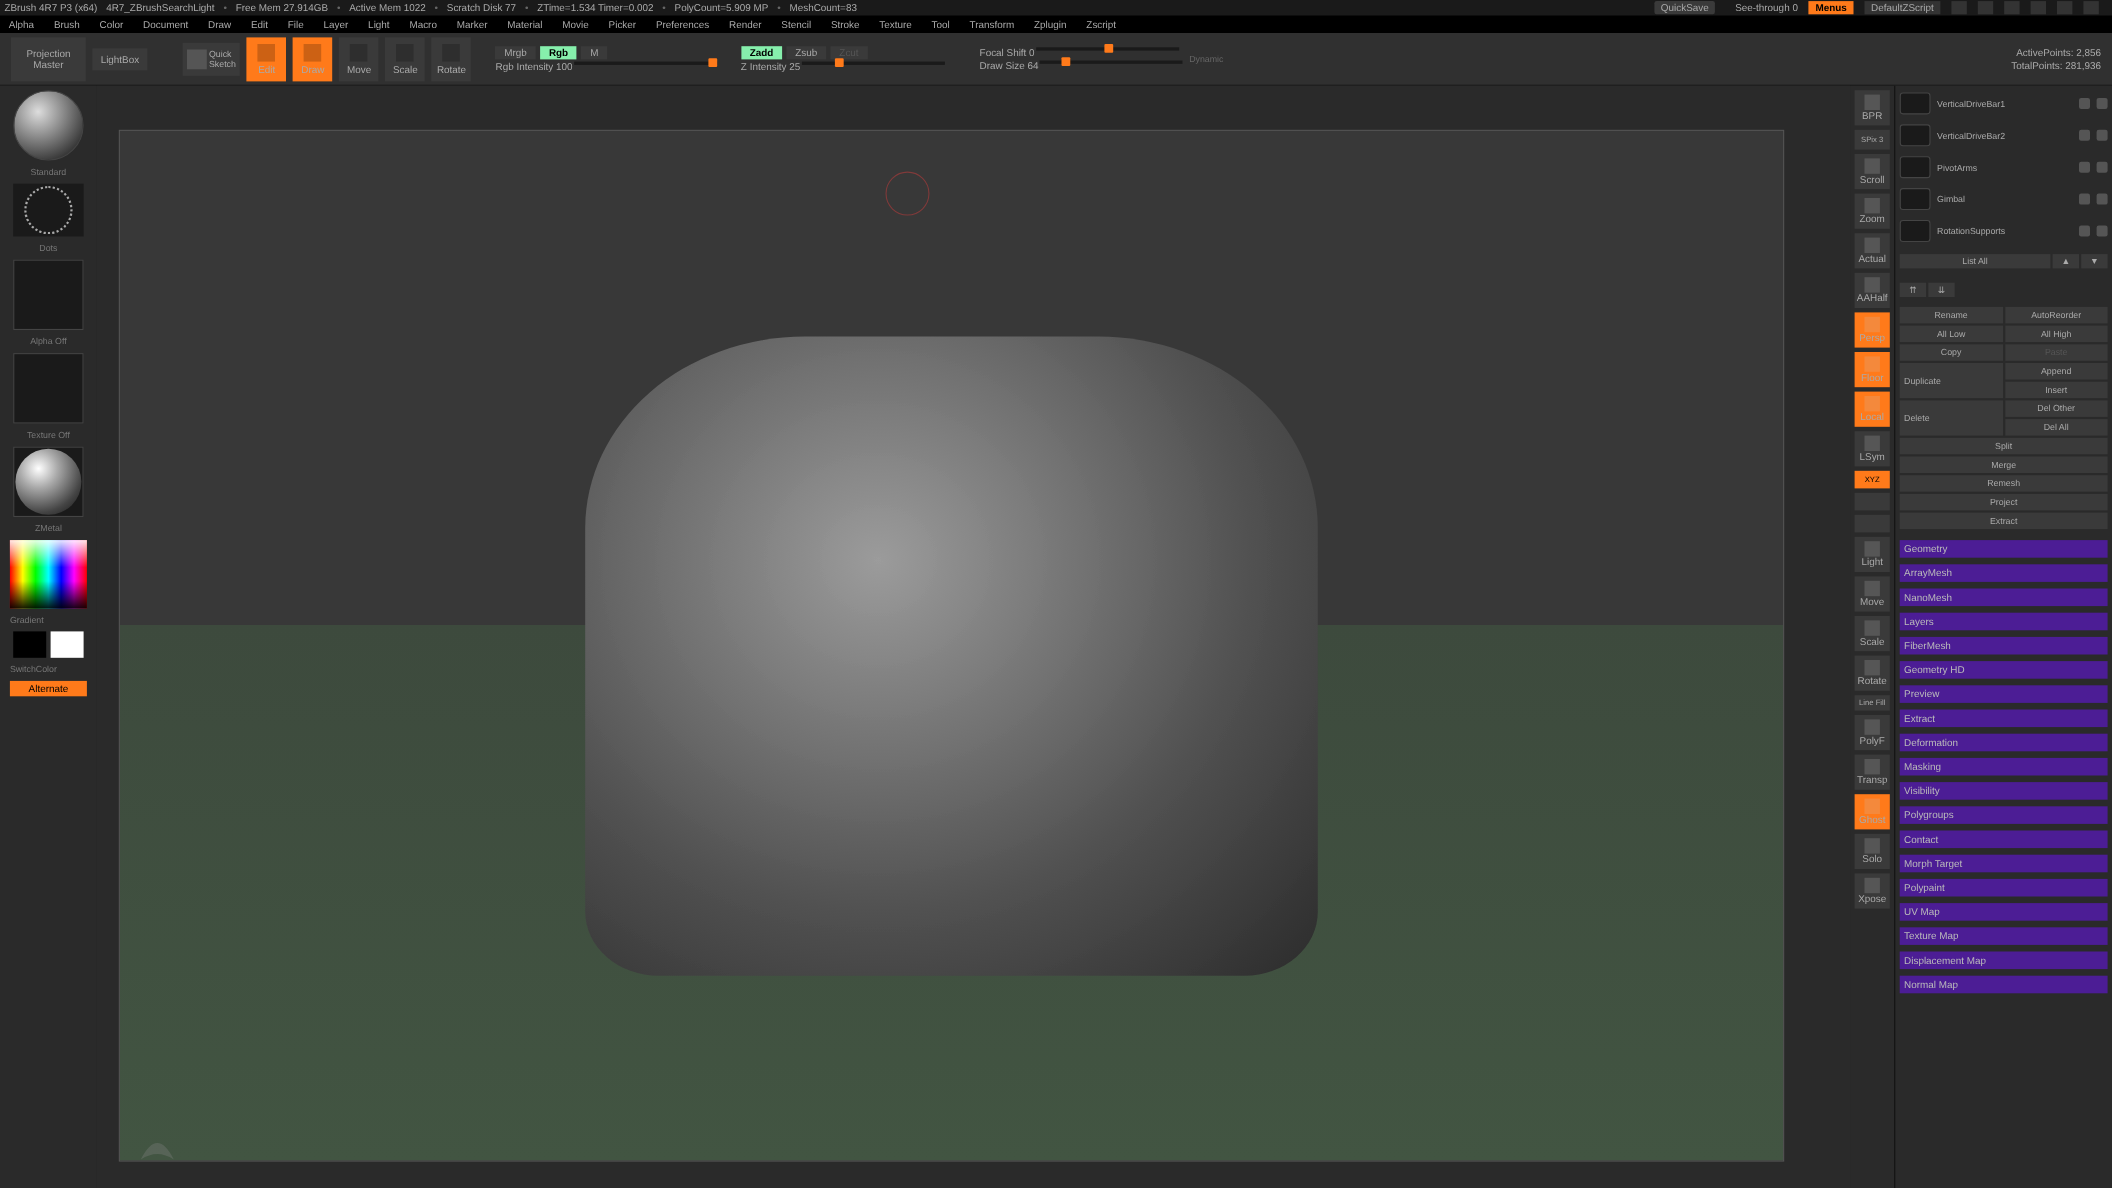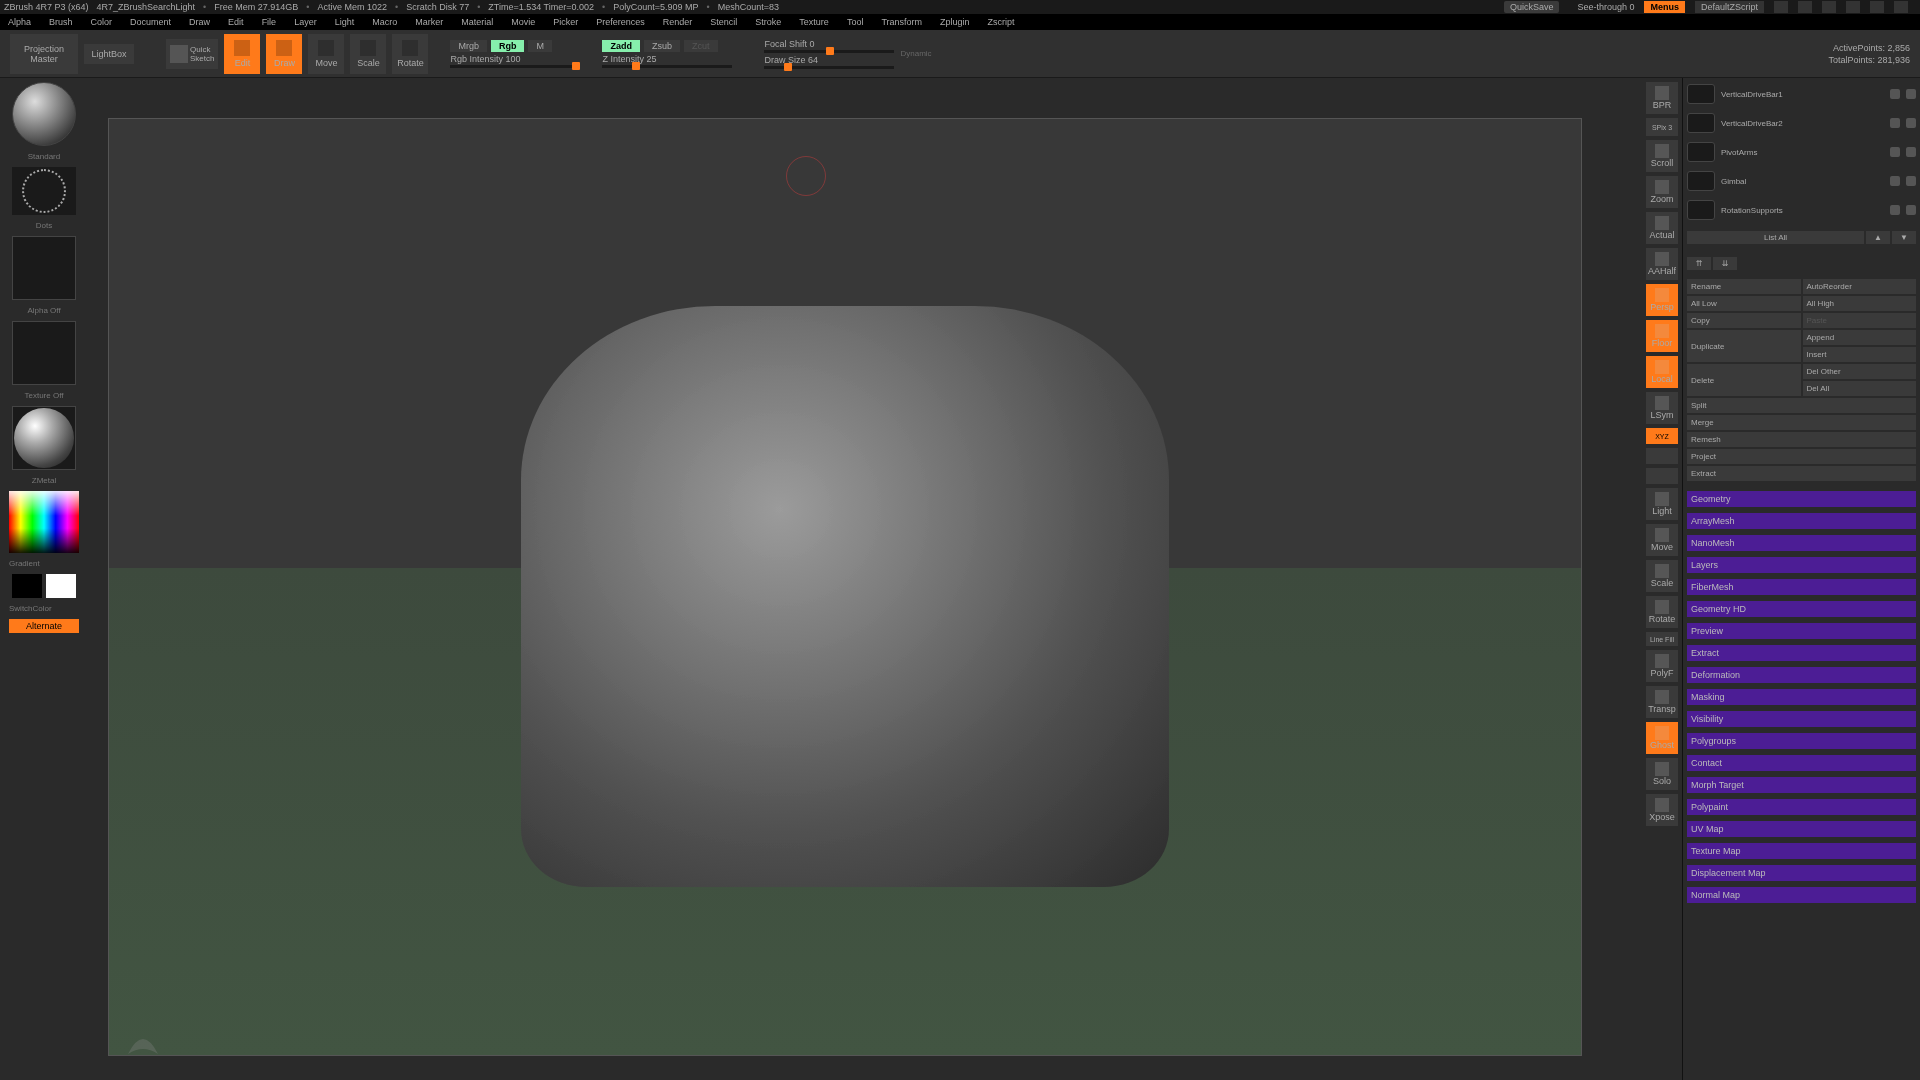--- a/index.html
+++ b/index.html
@@ -20,21 +20,21 @@
 .tb-qs{display:flex;align-items:center;gap:2px;background:#3a3a3a;padding:2px 4px;height:30px}
 .tb-qs .qicon{width:18px;height:18px;background:#555}
 .tb-mode{width:36px;height:40px;display:flex;flex-direction:column;align-items:center;justify-content:center;gap:2px;font-size:8px}
 .tb-mode.active{background:#ff7a1a;color:#000}
 .tb-mode:not(.active){background:#3a3a3a}
 .tb-mode .micon{width:16px;height:16px;background:rgba(0,0,0,.2)}
 .tb-rgb{display:flex;flex-direction:column;gap:2px}
 .tb-rgb .row{display:flex;gap:4px;align-items:center;font-size:9px}
 .tb-chip{padding:1px 8px;background:#3a3a3a}
 .tb-chip.active{background:#86efac;color:#000;font-weight:bold}
-.tb-slider{display:flex;flex-direction:column;gap:1px;font-size:9px}
+.tb-slider{display:flex;flex-direction:row;gap:1px;font-size:9px}
 .tb-slider .track{width:130px;height:3px;background:#1a1a1a;position:relative}
 .tb-slider .thumb{position:absolute;width:8px;height:8px;background:#ff7a1a;top:-3px;border-radius:1px}
 .tb-stats{margin-left:auto;font-size:9px;color:#999;display:flex;flex-direction:column;gap:2px;align-items:flex-end}
 .main{display:flex;height:calc(100% - 78px)}
 .leftcol{width:88px;background:#2a2a2a;padding:4px;display:flex;flex-direction:column;gap:6px;align-items:center}
 .brush-sphere{width:64px;height:64px;border-radius:50%;background:radial-gradient(circle at 35% 30%,#ddd,#888 40%,#333 80%);border:1px solid #444}
 .lbl-sm{font-size:8px;color:#777;text-align:center}
 .dots-prev{width:64px;height:48px;background:#1a1a1a;display:flex;align-items:center;justify-content:center}
 .dots-prev::after{content:"";width:40px;height:40px;border:2px dotted #aaa;border-radius:50%}
 .slot{width:64px;height:64px;background:#1a1a1a;border:1px solid #444}
@@ -45,29 +45,29 @@
 .sw{width:30px;height:24px}
 .alt-btn{width:70px;padding:2px;background:#ff7a1a;color:#000;text-align:center;font-size:9px}
 .canvas-wrap{flex:1;position:relative;background:#2a2a2a;padding:8px}
 .canvas{position:absolute;left:20px;top:40px;right:60px;bottom:24px;background:linear-gradient(to bottom,#383838 0%,#383838 48%,#3d4a3d 48%,#425542 100%);border:1px solid #555}
 .canvas .model{position:absolute;left:28%;top:20%;width:44%;height:62%;background:radial-gradient(ellipse at 40% 35%,#999,#777 30%,#555 60%,#333);border-radius:30% 30% 10% 10%;filter:contrast(1.1)}
 .cursor-ring{position:absolute;left:46%;top:4%;width:40px;height:40px;border:1px solid rgba(200,60,60,.5);border-radius:50%}
 .rt-strip{width:40px;display:flex;flex-direction:column;gap:4px;padding:4px;align-items:center}
 .rt-btn{width:32px;height:32px;background:#3a3a3a;display:flex;flex-direction:column;align-items:center;justify-content:center;font-size:7px}
 .rt-btn.active{background:#ff7a1a;color:#000}
 .rt-btn .ric{width:14px;height:14px;background:rgba(200,200,200,.2)}
-.rightpanel{width:238px;background:#2a2a2a;padding:4px;display:flex;flex-direction:column;gap:5px;overflow:hidden;border-left:1px solid #111}
+.rightpanel{width:198px;background:#2a2a2a;padding:4px;display:flex;flex-direction:column;gap:5px;overflow:hidden;border-left:1px solid #111}
 .st-row{display:flex;align-items:center;gap:6px;height:24px}
 .st-thumb{width:28px;height:20px;background:#1a1a1a;border:1px solid #444;border-radius:3px}
 .st-name{flex:1;font-size:8px;color:#aaa}
 .st-tog{width:10px;height:10px;background:#555;border-radius:2px}
 .list-all{display:flex;gap:2px;margin:4px 0}
 .list-all .la{flex:1;background:#3a3a3a;padding:2px;text-align:center;font-size:8px}
 .act-grid{display:grid;grid-template-columns:1fr 1fr;gap:2px;margin-bottom:4px}
-.act-btn{background:#3a3a3a;padding:3px 4px;font-size:8px;text-align:left}
+.act-btn{background:#3a3a3a;padding:3px 4px;font-size:8px;text-align:center}
 .act-btn.wide{grid-column:span 2}
 .act-btn.dim{color:#555}
 .sect{background:#4c1d95;padding:3px 4px;font-size:9px;font-weight:normal;color:#bbb;margin-top:1px}
 .logo{position:absolute;left:30px;bottom:16px;width:50px;height:50px;opacity:.3}
 .logo svg{width:100%;height:100%}
 </style>
 </head>
 <body>
 
 <div class="titlebar">

